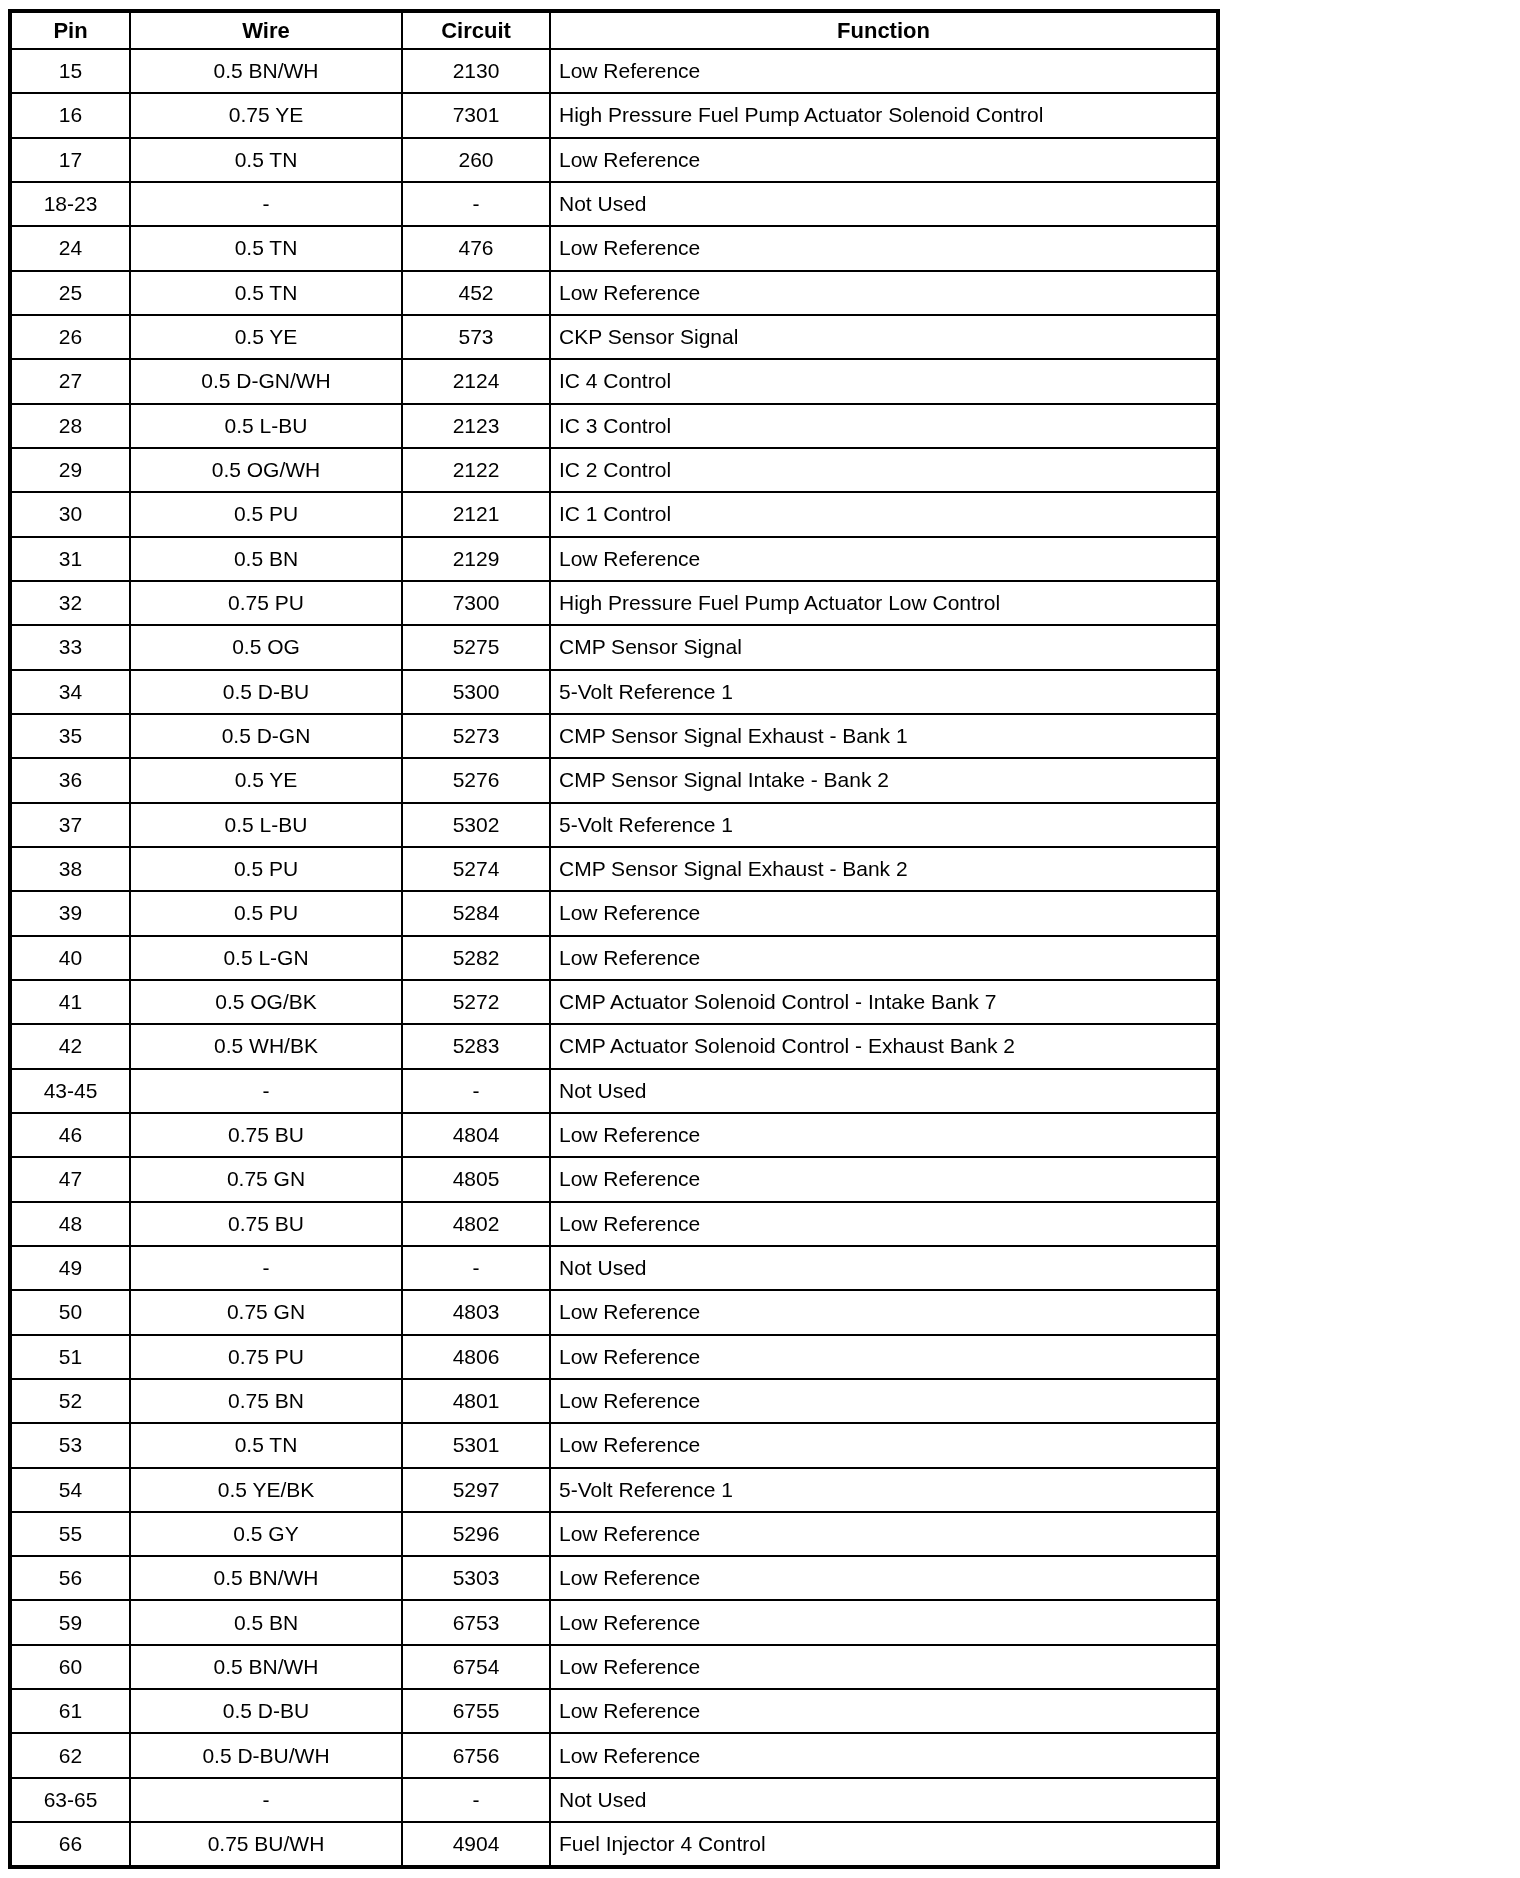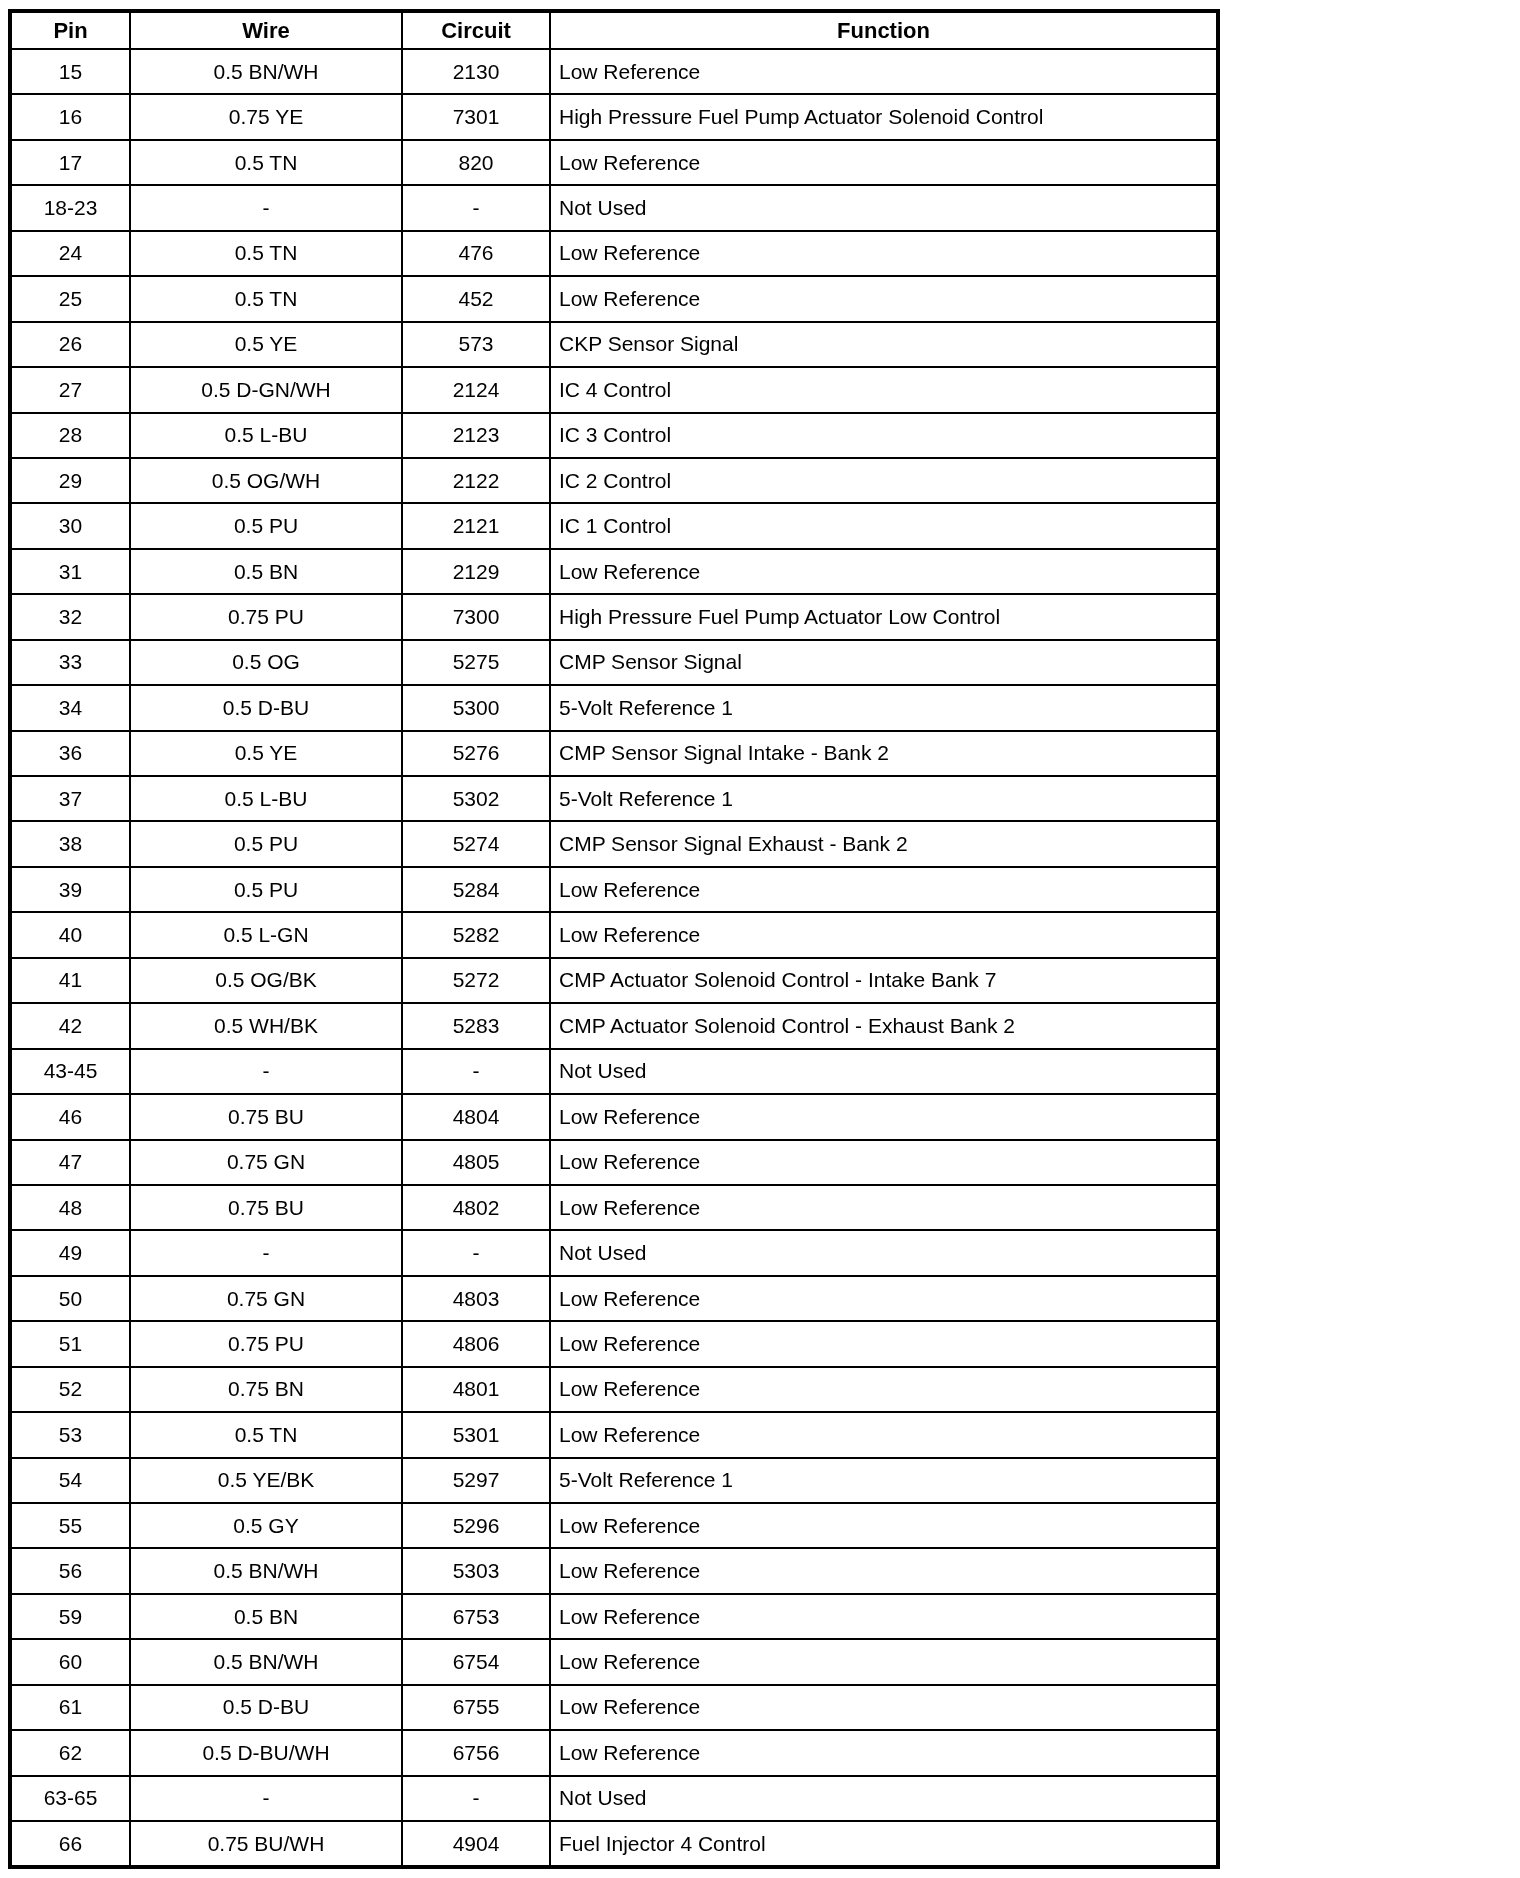--- a/index.html
+++ b/index.html
@@ -75,21 +75,21 @@
         </tr>
         <tr>
           <td class="center">16</td>
           <td class="center">0.75 YE</td>
           <td class="center">7301</td>
           <td class="left">High Pressure Fuel Pump Actuator Solenoid Control</td>
         </tr>
         <tr>
           <td class="center">17</td>
           <td class="center">0.5 TN</td>
-          <td class="center">820</td>
+          <td class="center">260</td>
           <td class="left">Low Reference</td>
         </tr>
         <tr>
           <td class="center">18-23</td>
           <td class="center">-</td>
           <td class="center">-</td>
           <td class="left">Not Used</td>
         </tr>
         <tr>
           <td class="center">24</td>
@@ -149,20 +149,26 @@
           <td class="center">33</td>
           <td class="center">0.5 OG</td>
           <td class="center">5275</td>
           <td class="left">CMP Sensor Signal</td>
         </tr>
         <tr>
           <td class="center">34</td>
           <td class="center">0.5 D-BU</td>
           <td class="center">5300</td>
           <td class="left">5-Volt Reference 1</td>
+        </tr>
+        <tr>
+          <td class="center">35</td>
+          <td class="center">0.5 D-GN</td>
+          <td class="center">5273</td>
+          <td class="left">CMP Sensor Signal Exhaust - Bank 1</td>
         </tr>
         <tr>
           <td class="center">36</td>
           <td class="center">0.5 YE</td>
           <td class="center">5276</td>
           <td class="left">CMP Sensor Signal Intake - Bank 2</td>
         </tr>
         <tr>
           <td class="center">37</td>
           <td class="center">0.5 L-BU</td>

